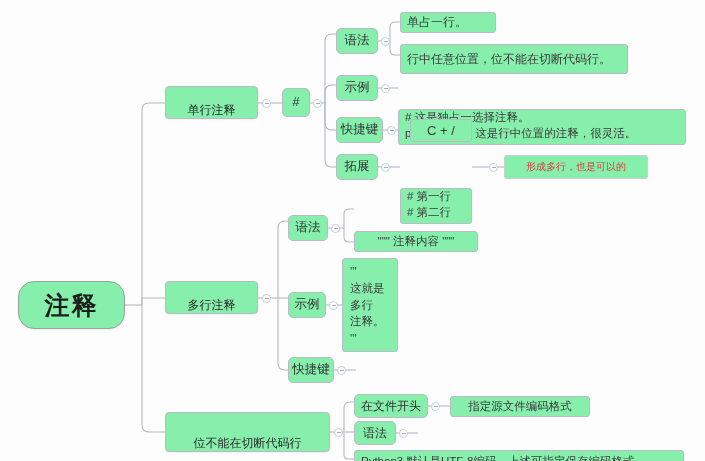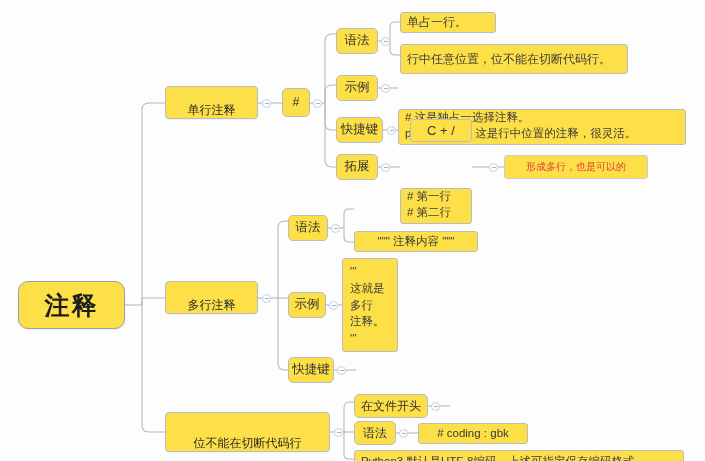--- a/index.html
+++ b/index.html
@@ -25,31 +25,31 @@
     position: absolute;
     left: 0;
     top: 0;
     width: 705px;
     height: 461px;
     pointer-events: none;
   }
   .node {
     position: absolute;
     box-sizing: border-box;
-    background: #fde047;
+    background: #86efac;
     border: 1px solid #b9bcc4;
     display: flex;
     align-items: center;
     justify-content: center;
     line-height: 1.22;
     white-space: pre;
     z-index: 2;
   }
   .node.root {
-    border-radius: 10px;
+    border-radius: 16px;
     border: 1px solid #9aa0ac;
     font-size: 25px;
     font-weight: bold;
     letter-spacing: 2px;
     color: #1d1d1d;
     box-shadow: 0 1px 2px rgba(0,0,0,0.08);
   }
   .node.branch {
     border-radius: 4px;
     font-size: 12px;
@@ -262,27 +262,27 @@
   <div class="node branch" style="left:165px; top:412px; width:165px; height:40px;">
     <span>位不能在切断代码行</span>
   </div>
   <div class="toggle" style="left:334px; top:428px;"></div>
 
   <div class="node sub" style="left:354px; top:394px; width:74px; height:24px; font-size:12px;">
     <span>在文件开头</span>
   </div>
   <div class="toggle" style="left:431px; top:402px;"></div>
 
+  <div class="node leaf center" style="left:450px; top:396px; width:140px; height:21px; font-size:11.5px;">
+    <span>指定源文件编码格式</span>
+  </div>
 
   <div class="node sub" style="left:354px; top:421px; width:42px; height:24px; font-size:12px;">
     <span>语法</span>
   </div>
   <div class="toggle" style="left:399px; top:429px;"></div>
 
-  <div class="node leaf center" style="left:418px; top:423px; width:110px; height:21px; font-size:11.5px;">
-    <span># coding : gbk</span>
-  </div>
 
   <div class="node leaf" style="left:354px; top:450px; width:330px; height:22px; font-size:11.5px;">
     <span>Python3 默认是UTF-8编码，上述可指定保存编码格式</span>
   </div>
 
 </div>
 
 </body></html>

